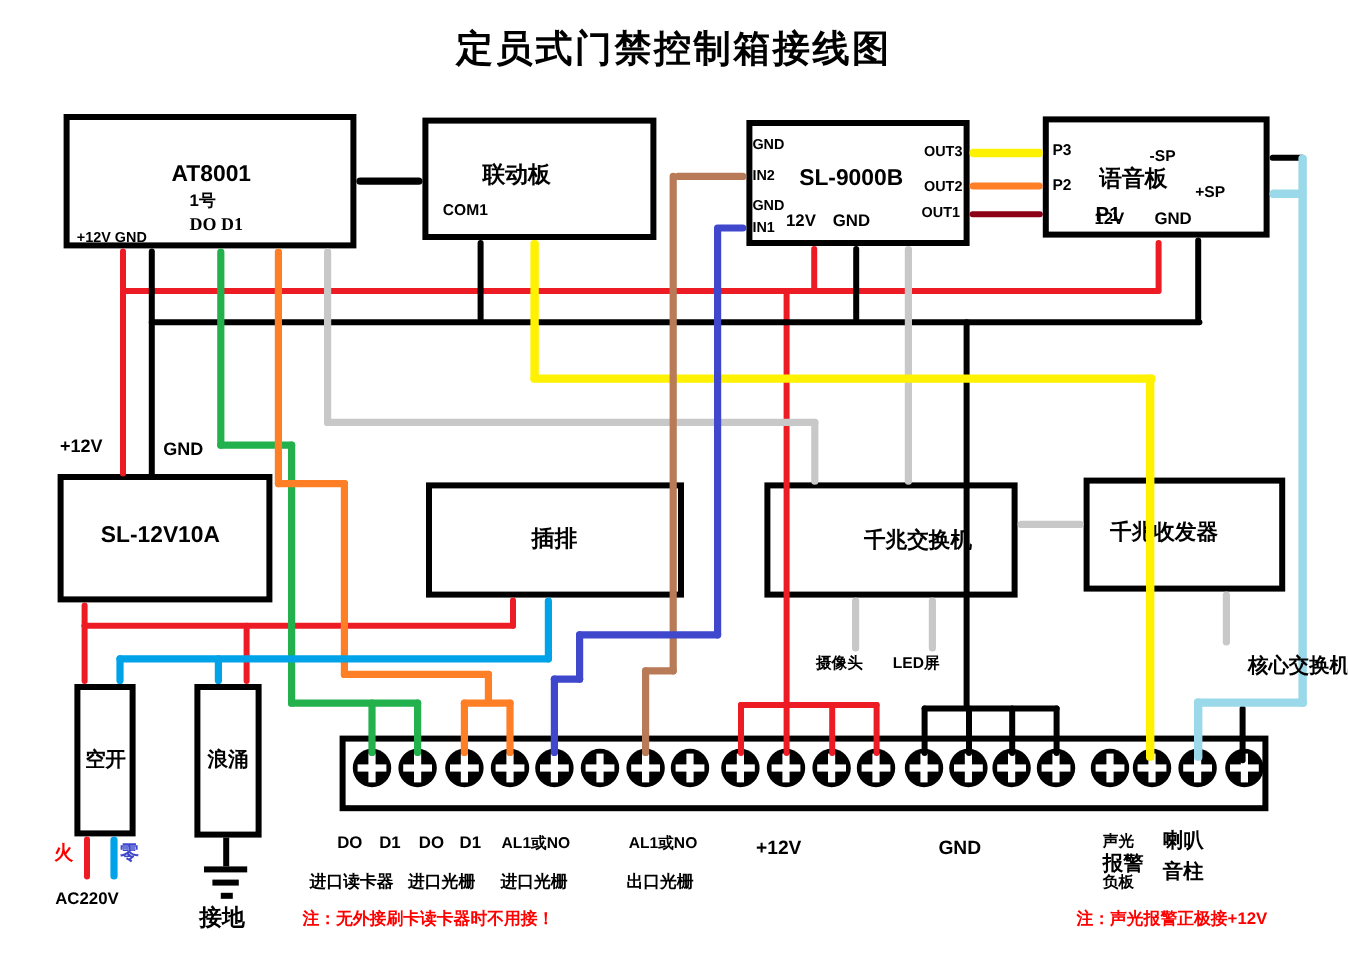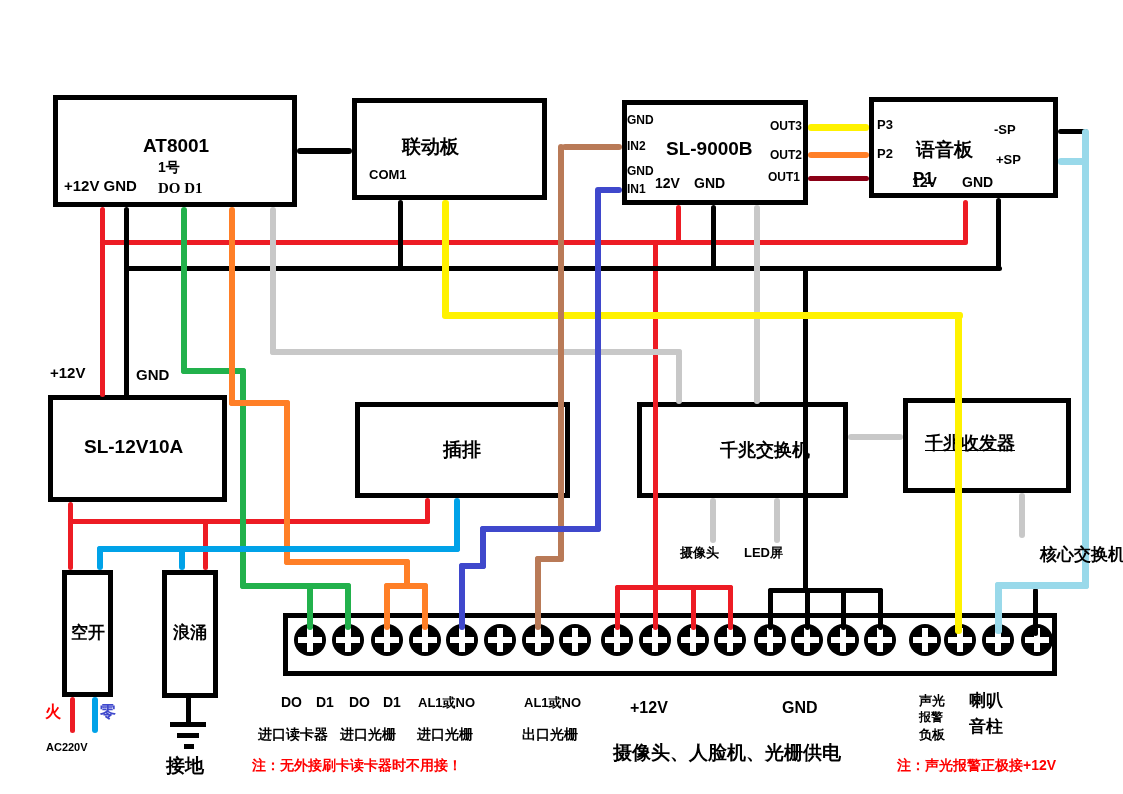--- a/index.html
+++ b/index.html
@@ -24,25 +24,26 @@
   .term{position:absolute;top:6px;width:32px;height:32px;border-radius:50%;background:#000;}
   .term::before{content:"";position:absolute;left:4px;right:4px;top:13px;height:6px;background:#fff;}
   .term::after{content:"";position:absolute;top:4px;bottom:4px;left:13px;width:6px;background:#fff;}
   .gbar{position:absolute;background:#000;}
 </style>
 </head>
 <body>
 
 <div id="canvas">
 
+  <div class="lbl" style="left:0;right:0;top:24px;text-align:center;font-size:31px;letter-spacing:2px;">定员式门禁控制箱接线图</div>
 
   <div class="box" style="left:53px;top:95px;width:244px;height:112px;"></div>
   <div class="lbl" style="left:143px;top:136px;font-size:19px;">AT8001</div>
   <div class="lbl" style="left:158px;top:160px;font-size:14px;">1号</div>
-  <div class="lbl" style="left:64px;top:178px;font-size:15px;">+12V GND</div>
+  <div class="lbl" style="left:64px;top:192px;font-size:12px;">+12V GND</div>
   <div class="lbl" style="left:158px;top:180px;font-size:15px;font-family:Liberation Serif, serif;">DO D1</div>
 
   <div class="box" style="left:352px;top:98px;width:195px;height:102px;"></div>
   <div class="lbl" style="left:402px;top:137px;font-size:19px;">联动板</div>
   <div class="lbl" style="left:369px;top:168px;font-size:13px;">COM1</div>
 
   <div class="box" style="left:622px;top:100px;width:186px;height:105px;"></div>
   <div class="lbl" style="left:627px;top:114px;font-size:12px;">GND</div>
   <div class="lbl" style="left:627px;top:140px;font-size:12px;">IN2</div>
   <div class="lbl" style="left:627px;top:165px;font-size:12px;">GND</div>
@@ -54,36 +55,36 @@
   <div class="lbl" style="left:770px;top:149px;font-size:12px;">OUT2</div>
   <div class="lbl" style="left:768px;top:171px;font-size:12px;">OUT1</div>
 
   <div class="box" style="left:869px;top:97px;width:189px;height:101px;"></div>
   <div class="lbl" style="left:877px;top:118px;font-size:13px;">P3</div>
   <div class="lbl" style="left:877px;top:147px;font-size:13px;">P2</div>
   <div class="lbl" style="left:877px;top:170px;font-size:17px;padding-left:36px;">P1</div>
   <div class="lbl" style="left:916px;top:140px;font-size:19px;">语音板</div>
   <div class="lbl" style="left:912px;top:175px;font-size:14px;">12V</div>
   <div class="lbl" style="left:962px;top:175px;font-size:14px;">GND</div>
-  <div class="lbl" style="left:994px;top:123px;font-size:13px;">-SP</div>
+  <div class="lbl" style="left:958px;top:123px;font-size:13px;">-SP</div>
   <div class="lbl" style="left:996px;top:153px;font-size:13px;">+SP</div>
 
   <div class="box" style="left:48px;top:395px;width:179px;height:107px;"></div>
   <div class="lbl" style="left:50px;top:365px;font-size:15px;">+12V</div>
   <div class="lbl" style="left:136px;top:367px;font-size:15px;">GND</div>
   <div class="lbl" style="left:84px;top:437px;font-size:19px;">SL-12V10A</div>
 
   <div class="box" style="left:355px;top:402px;width:215px;height:96px;"></div>
   <div class="lbl" style="left:443px;top:440px;font-size:19px;">插排</div>
 
   <div class="box" style="left:637px;top:402px;width:211px;height:96px;"></div>
   <div class="lbl" style="left:720px;top:441px;font-size:18px;">千兆交换机</div>
 
   <div class="box" style="left:903px;top:398px;width:168px;height:95px;"></div>
-  <div class="lbl" style="left:925px;top:434px;font-size:18px;text-decoration:underline;">千兆收发器</div>
+  <div class="lbl" style="left:925px;top:434px;font-size:18px;">千兆收发器</div>
 
   <div class="box" style="left:62px;top:570px;width:51px;height:127px;"></div>
   <div class="lbl" style="left:71px;top:624px;font-size:17px;text-align:right;">空开</div>
 
   <div class="box" style="left:162px;top:570px;width:56px;height:128px;"></div>
   <div class="lbl" style="left:173px;top:624px;font-size:17px;">浪涌</div>
 
   <div class="box" id="strip" style="left:283px;top:613px;width:774px;height:63px;">
       <div class="term" style="left: 6px;"></div>
       <div class="term" style="left: 44px;"></div>
@@ -195,44 +196,43 @@
   <div class="w c-lblue" style="left:995px;top:582px;width:94px;height:7px;"></div>
   <div class="w c-lblue" style="left:995px;top:582px;width:7px;height:52px;"></div>
 
   <div class="gbar" style="left:186px;top:698px;width:5px;height:24px;"></div>
   <div class="gbar" style="left:170px;top:722px;width:36px;height:5px;"></div>
   <div class="gbar" style="left:177px;top:733px;width:22px;height:5px;"></div>
   <div class="gbar" style="left:184px;top:744px;width:10px;height:5px;"></div>
 
   <div class="lbl red-text" style="left:45px;top:703px;font-size:16px;">火</div>
   <div class="lbl blue-text" style="left:100px;top:703px;font-size:16px;">零</div>
-  <div class="lbl" style="left:46px;top:741px;font-size:11px;">AC220V</div>
+  <div class="lbl" style="left:46px;top:741px;font-size:14px;">AC220V</div>
   <div class="lbl" style="left:166px;top:756px;font-size:19px;">接地</div>
 
   <div class="lbl" style="left:680px;top:546px;font-size:13px;">摄像头</div>
   <div class="lbl" style="left:744px;top:546px;font-size:13px;">LED屏</div>
   <div class="lbl" style="left:1040px;top:546px;font-size:17px;">核心交换机</div>
 
   <div class="lbl" style="left:281px;top:695px;font-size:14px;">DO</div>
   <div class="lbl" style="left:316px;top:695px;font-size:14px;">D1</div>
   <div class="lbl" style="left:349px;top:695px;font-size:14px;">DO</div>
   <div class="lbl" style="left:383px;top:695px;font-size:14px;">D1</div>
   <div class="lbl" style="left:418px;top:696px;font-size:13px;">AL1或NO</div>
   <div class="lbl" style="left:524px;top:696px;font-size:13px;">AL1或NO</div>
   <div class="lbl" style="left:258px;top:727px;font-size:14px;">进口读卡器</div>
   <div class="lbl" style="left:340px;top:727px;font-size:14px;">进口光栅</div>
   <div class="lbl" style="left:417px;top:727px;font-size:14px;">进口光栅</div>
   <div class="lbl" style="left:522px;top:727px;font-size:14px;">出口光栅</div>
   <div class="lbl" style="left:630px;top:699px;font-size:16px;">+12V</div>
   <div class="lbl" style="left:782px;top:699px;font-size:16px;">GND</div>
 
   <div class="lbl" style="left:919px;top:694px;font-size:13px;">声光</div>
-  <div class="lbl" style="left:919px;top:711px;font-size:12px;">报警</div>
+  <div class="lbl" style="left:919px;top:711px;font-size:17px;">报警</div>
   <div class="lbl" style="left:919px;top:728px;font-size:13px;">负板</div>
   <div class="lbl" style="left:969px;top:692px;font-size:17px;">喇叭</div>
   <div class="lbl" style="left:969px;top:718px;font-size:17px;">音柱</div>
 
-  <div class="lbl" style="left:613px;top:743px;font-size:19px;">摄像头、人脸机、光栅供电</div>
 
   <div class="lbl red-text" style="left:252px;top:758px;font-size:14px;">注：无外接刷卡读卡器时不用接！</div>
   <div class="lbl red-text" style="left:897px;top:758px;font-size:14px;">注：声光报警正极接+12V</div>
 
 </div>
 
 </body></html>

